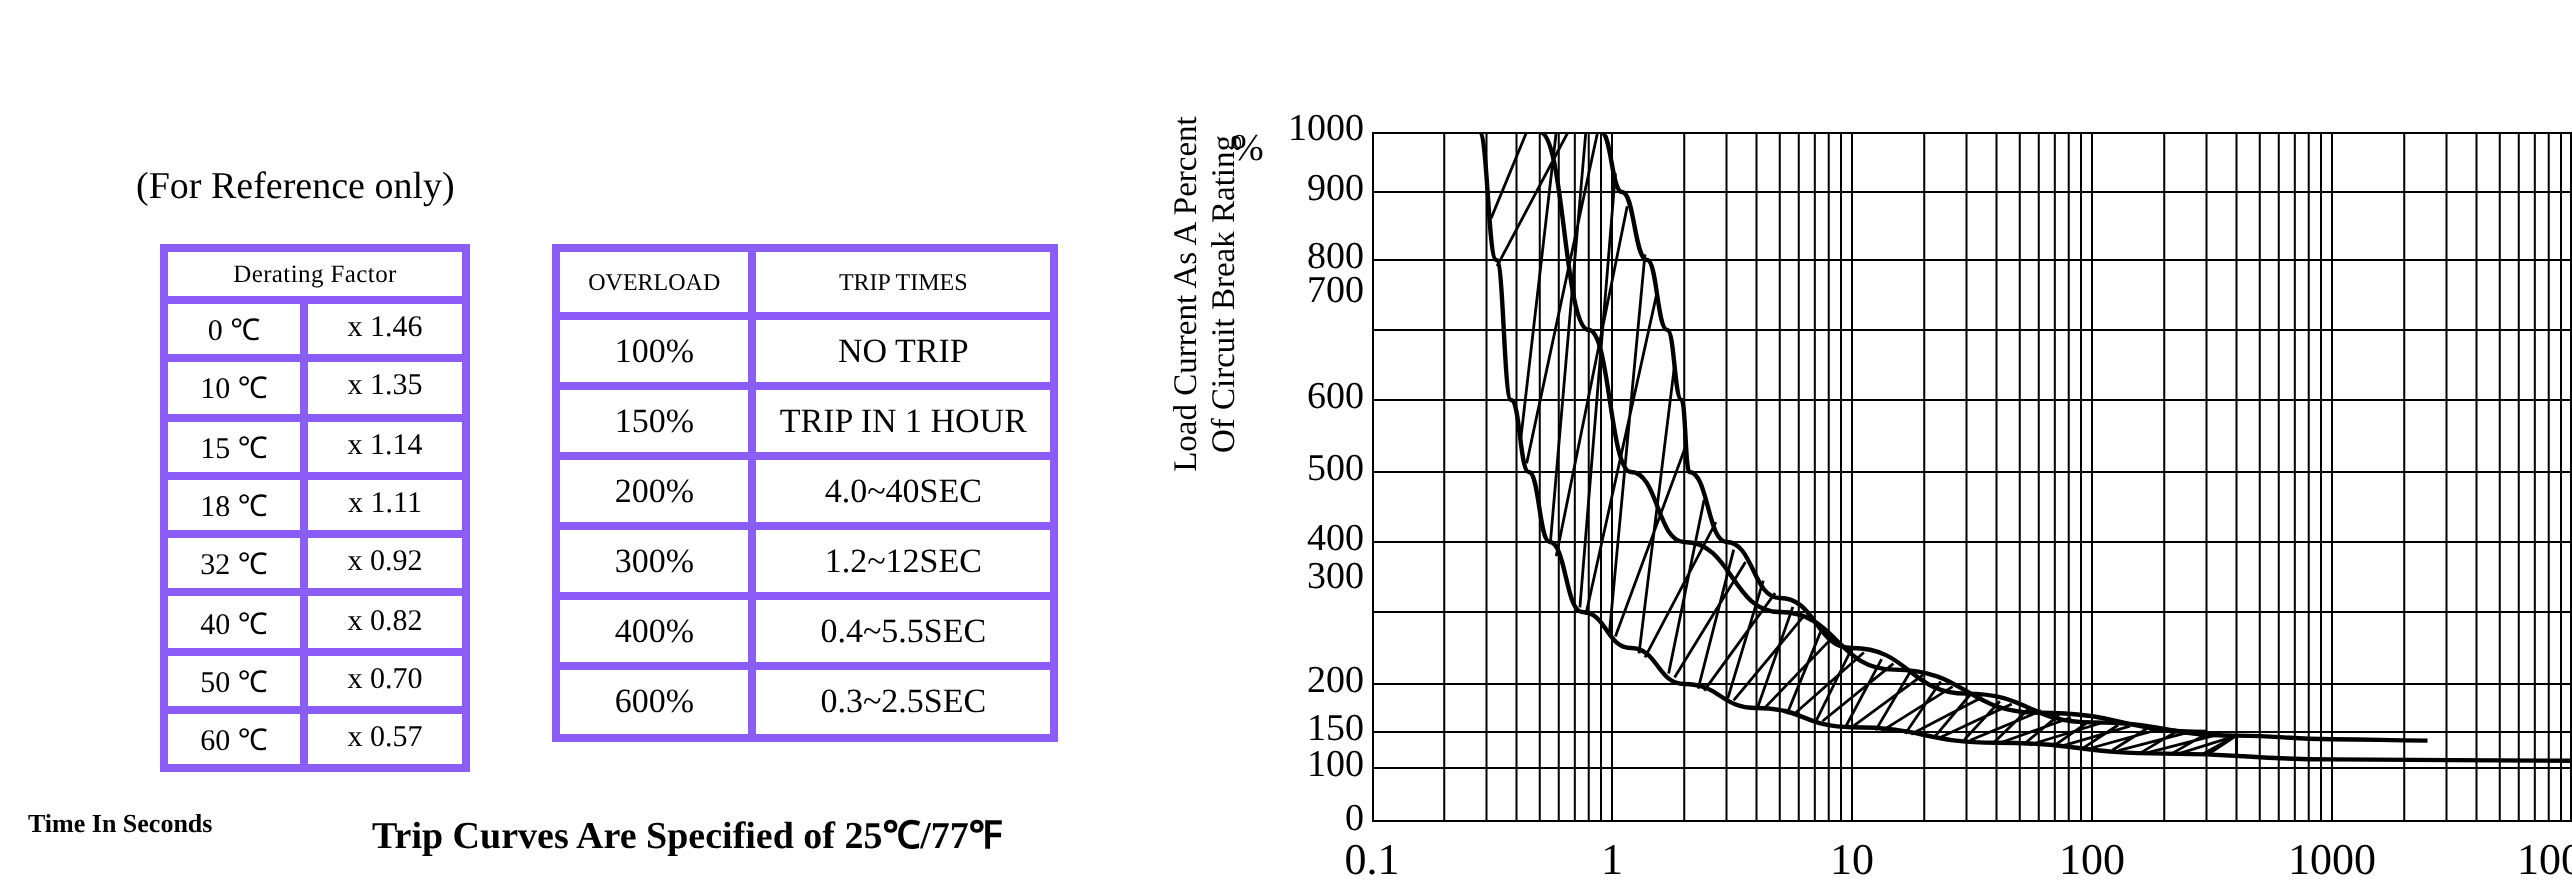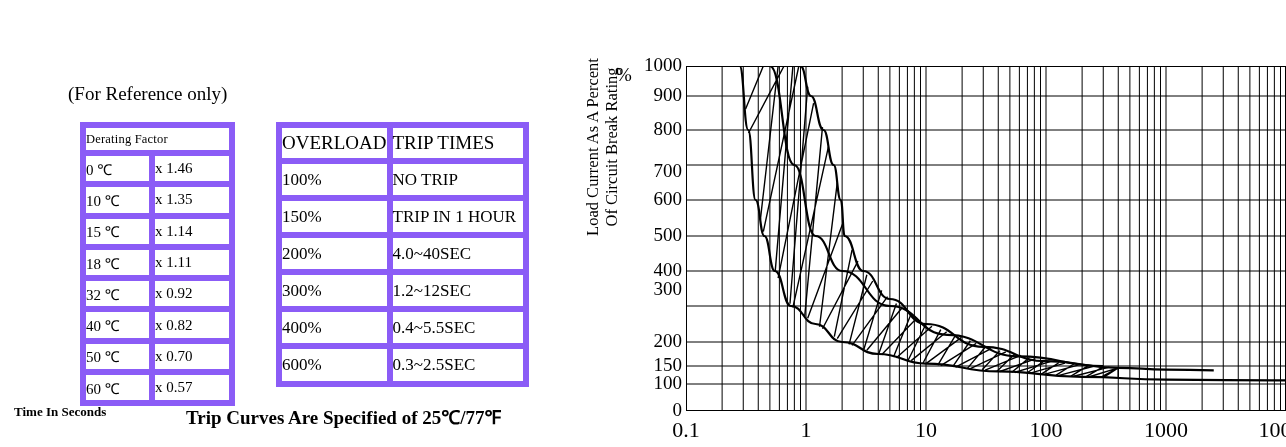--- a/index.html
+++ b/index.html
@@ -29,23 +29,23 @@
     font-family: "Liberation Serif", serif;
     white-space: nowrap;
   }
 
   table.grid {
     border-collapse: collapse;
     position: absolute;
     background: #fff;
   }
   table.grid td, table.grid th {
-    border: 6px solid #8b5cf6;
+    border: 4px solid #8b5cf6;
     font-weight: normal;
-    text-align: left;
+    text-align: center;
     padding: 0;
     font-family: "Liberation Serif", serif;
   }
 
   
   #derating-table {
     left: 80px;
     top: 122px;
     width: 155px;
   }
@@ -61,21 +61,21 @@
   #derating-table td.temp { width: 72px; }
   #derating-table td.factor { width: 83px; }
 
   
   #trip-table {
     left: 276px;
     top: 122px;
     width: 253px;
   }
   #trip-table th {
-    font-size: 19px;
+    font-size: 12px;
     height: 30px;
   }
   #trip-table td {
     font-size: 17px;
     height: 31.1px;
   }
   #trip-table td.ol, #trip-table th.ol { width: 98px; }
   #trip-table td.tt, #trip-table th.tt { width: 155px; }
 
   .footer-left {
@@ -253,21 +253,21 @@
     <div class="pct-sign">%</div>
     <div class="ytick-holder" id="ytick-holder">
         <div class="ytick" style="top: 389px;">0</div>
         <div class="ytick" style="top: 362px;">100</div>
         <div class="ytick" style="top: 344px;">150</div>
         <div class="ytick" style="top: 320px;">200</div>
         <div class="ytick" style="top: 268px;">300</div>
         <div class="ytick" style="top: 249px;">400</div>
         <div class="ytick" style="top: 214px;">500</div>
         <div class="ytick" style="top: 178px;">600</div>
-        <div class="ytick" style="top: 150px;">700</div>
+        <div class="ytick" style="top: 125px;">700</div>
         <div class="ytick" style="top: 108px;">800</div>
         <div class="ytick" style="top: 74px;">900</div>
         <div class="ytick" style="top: 44px;">1000</div>
       </div>
     <div class="xtick-holder" id="xtick-holder">
         <div class="xtick" style="left: 126px; top: 407px; transform: translateX(-50%);">0.1</div>
         <div class="xtick" style="left: 246px; top: 407px; transform: translateX(-50%);">1</div>
         <div class="xtick" style="left: 366px; top: 407px; transform: translateX(-50%);">10</div>
         <div class="xtick" style="left: 486px; top: 407px; transform: translateX(-50%);">100</div>
         <div class="xtick" style="left: 606px; top: 407px; transform: translateX(-50%);">1000</div>

